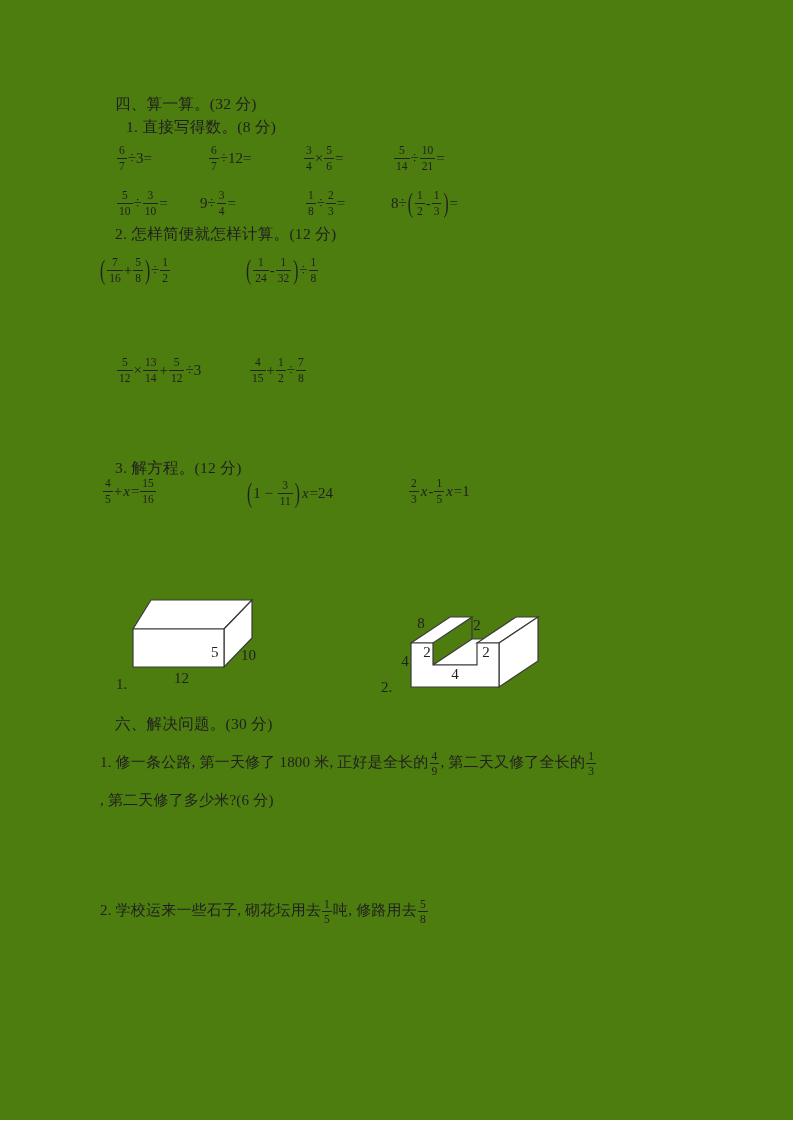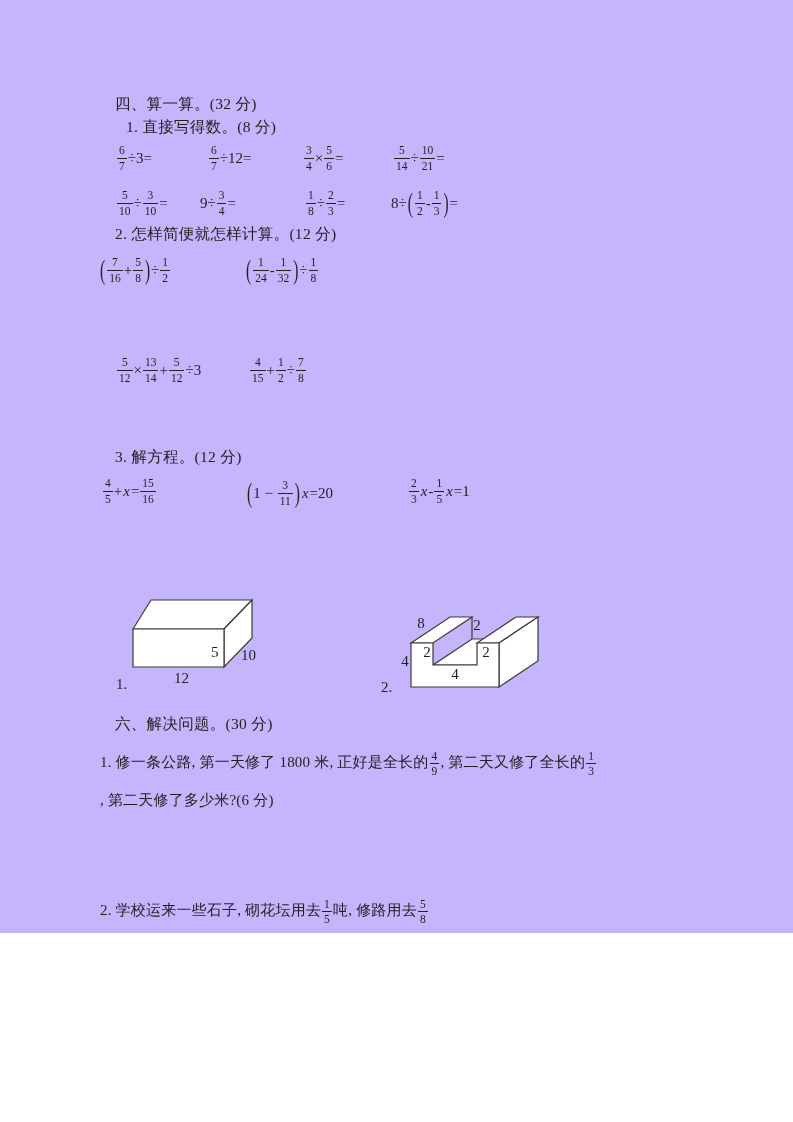--- a/index.html
+++ b/index.html
@@ -1,19 +1,19 @@
 <!DOCTYPE html>
 <html><head>
 <meta charset="utf-8">
 <style>
   html,body{margin:0;padding:0;background:#ffffff;}
   .page{
     position:relative;
-    width:793px;height:933px;
-    background:#c4b5fd;
+    width:793px;height:1120px;
+    background:#4d7c0f;
     font-family:"Liberation Serif","DejaVu Serif",serif;
     color:#1f1f1f;
     overflow:hidden;
   }
   .abs{position:absolute;}
   .title{font-size:15.5px;white-space:nowrap;letter-spacing:0.3px;}
   
   .math-display{display:flex;align-items:center;font-size:15px;height:36px;white-space:nowrap;}
   .mtext{white-space:pre;}
   .mvar{font-style:italic;padding:0 1px;}
@@ -192,21 +192,21 @@
         <span class="num">1</span>
         <span class="den">2</span>
       </span>
       <span class="mtext">÷</span>
       <span class="frac">
         <span class="num">7</span>
         <span class="den">8</span>
       </span>
     </div>
 
-  <div class="abs title" style="left:115px;top:447px">3. 解方程。(12 分)</div>
+  <div class="abs title" style="left:115px;top:458px">3. 解方程。(12 分)</div>
 
   <div class="abs math-display" style="left:102px;top:473px">
       <span class="frac">
         <span class="num">4</span>
         <span class="den">5</span>
       </span>
       <span class="mtext">+</span>
       <span class="mvar">x</span>
       <span class="mtext">=</span>
       <span class="frac">
@@ -216,21 +216,21 @@
     </div>
   <div class="abs math-display" style="left:246px;top:473px;height:40px">
       <span class="bparen">(</span>
       <span class="mtext">1 − </span>
       <span class="frac">
         <span class="num">3</span>
         <span class="den">11</span>
       </span>
       <span class="bparen">)</span>
       <span class="mvar">x</span>
-      <span class="mtext">=20</span>
+      <span class="mtext">=24</span>
     </div>
   <div class="abs math-display" style="left:408px;top:473px">
       <span class="frac">
         <span class="num">2</span>
         <span class="den">3</span>
       </span>
       <span class="mvar">x</span>
       <span class="mtext">-</span>
       <span class="frac">
         <span class="num">1</span>

